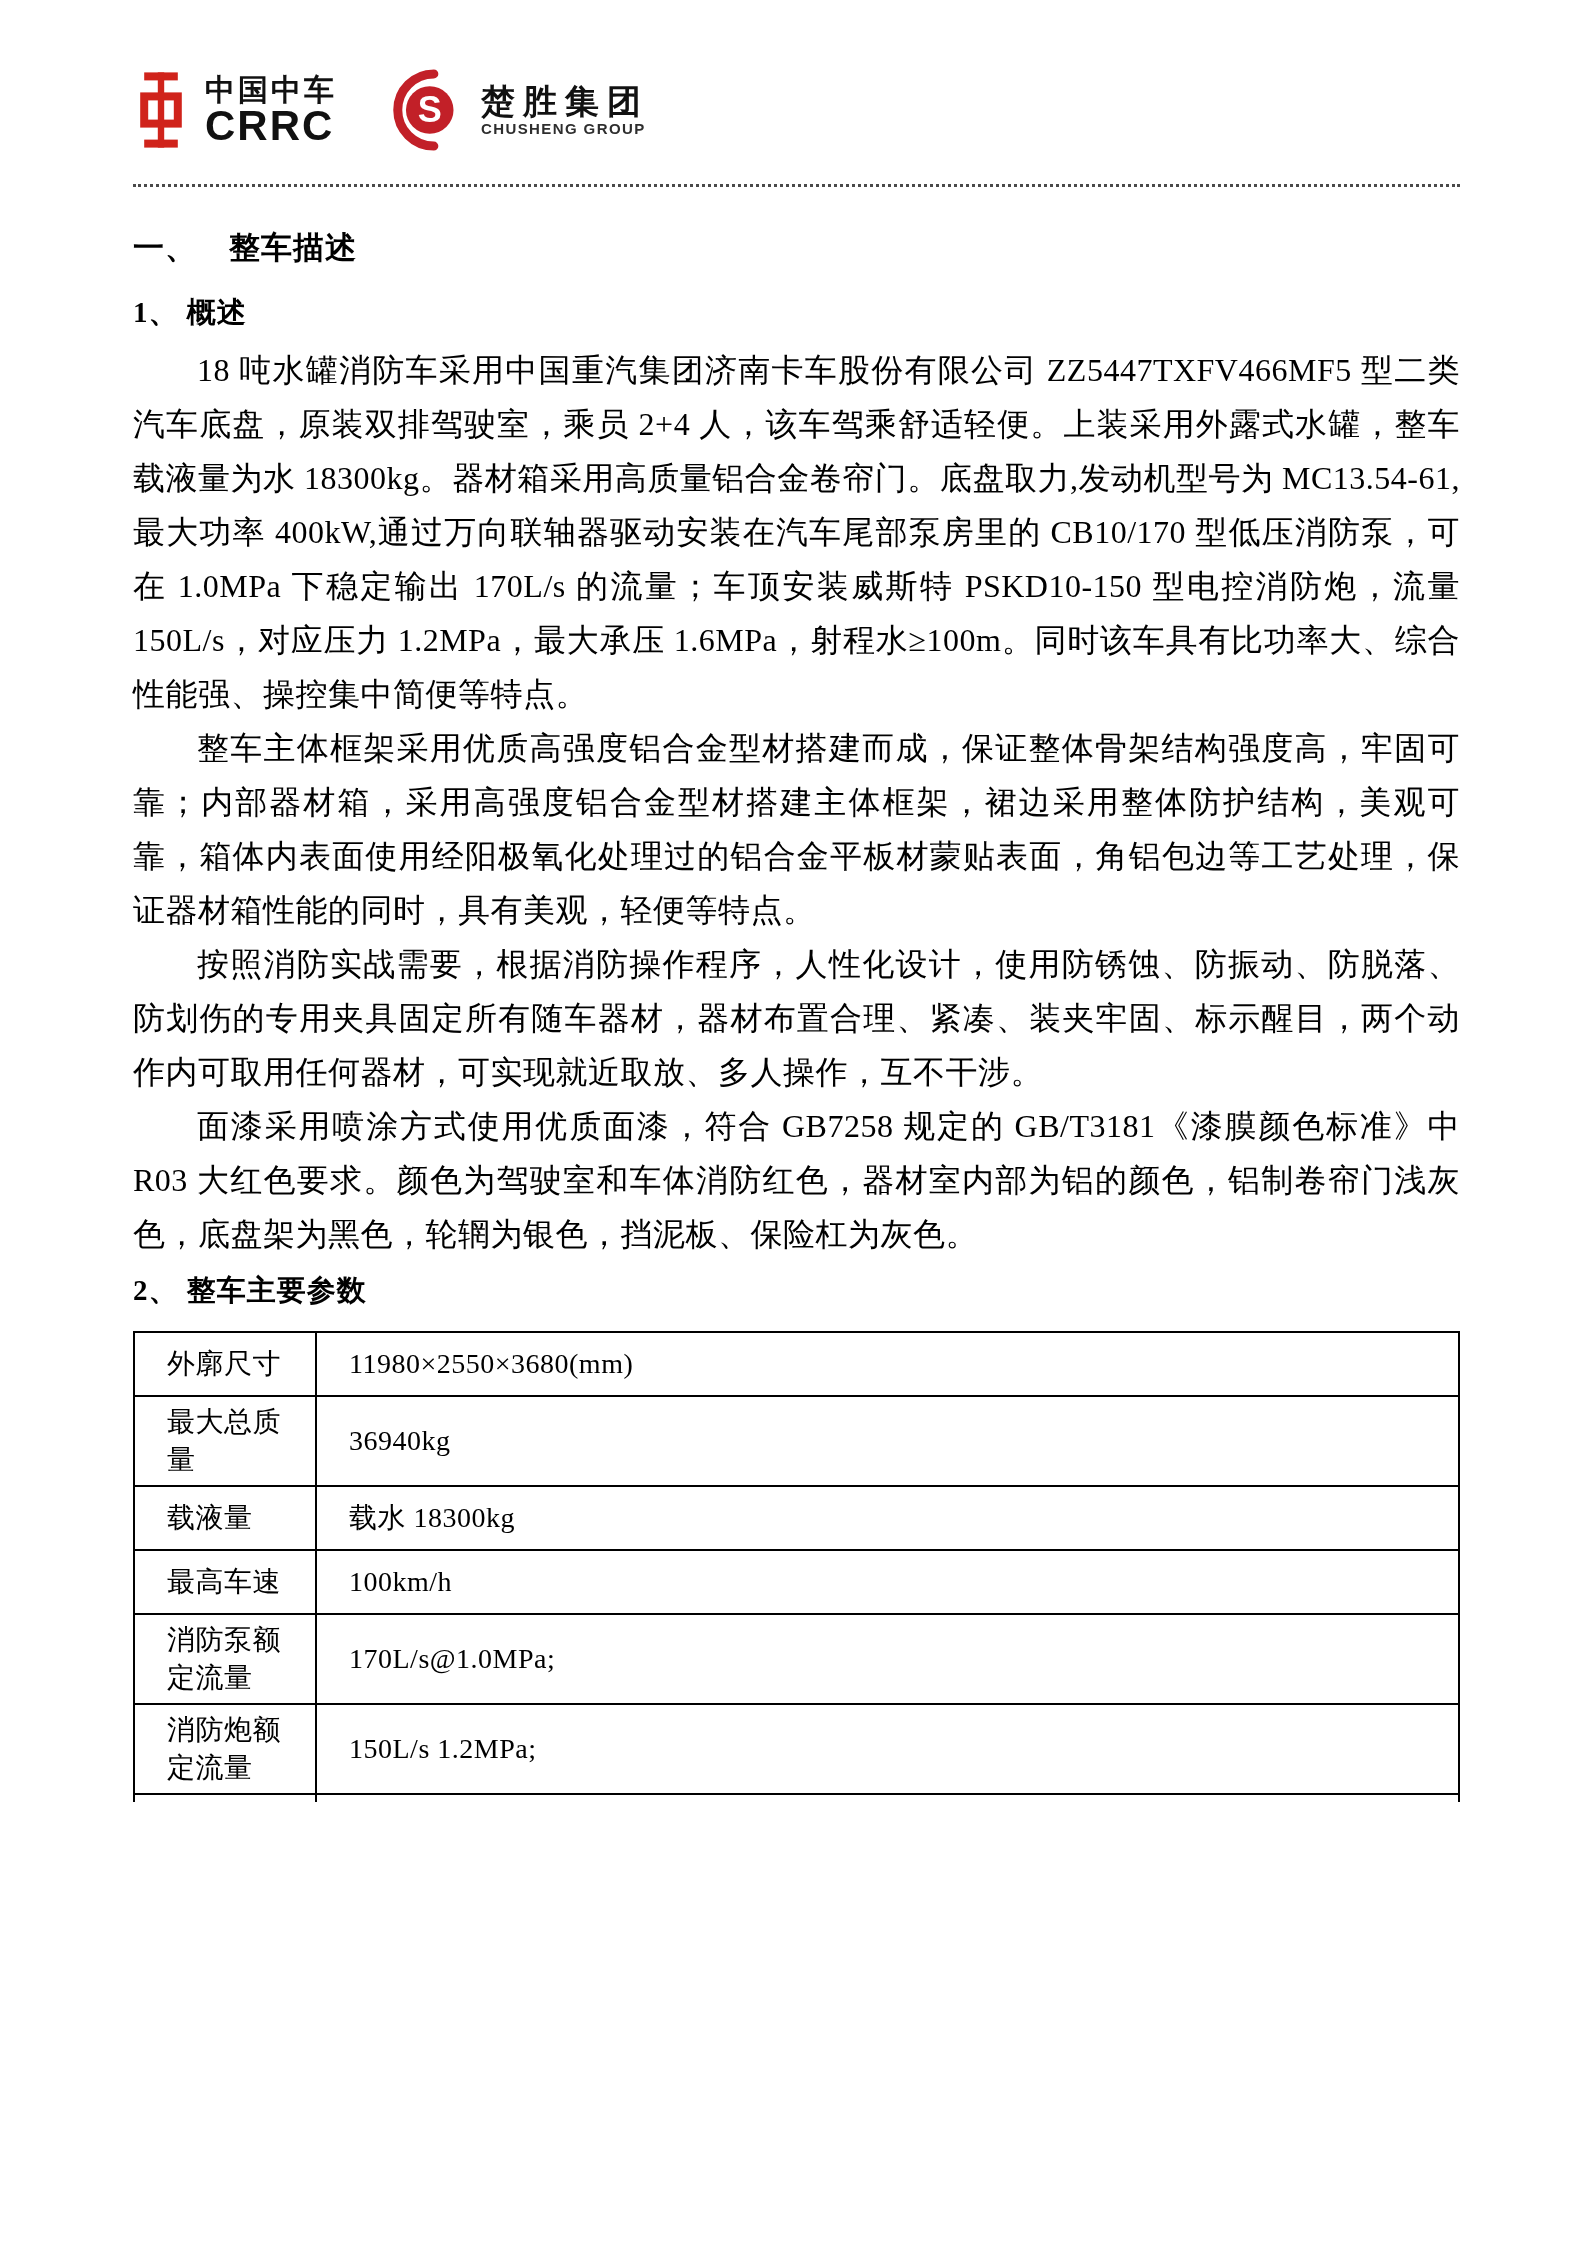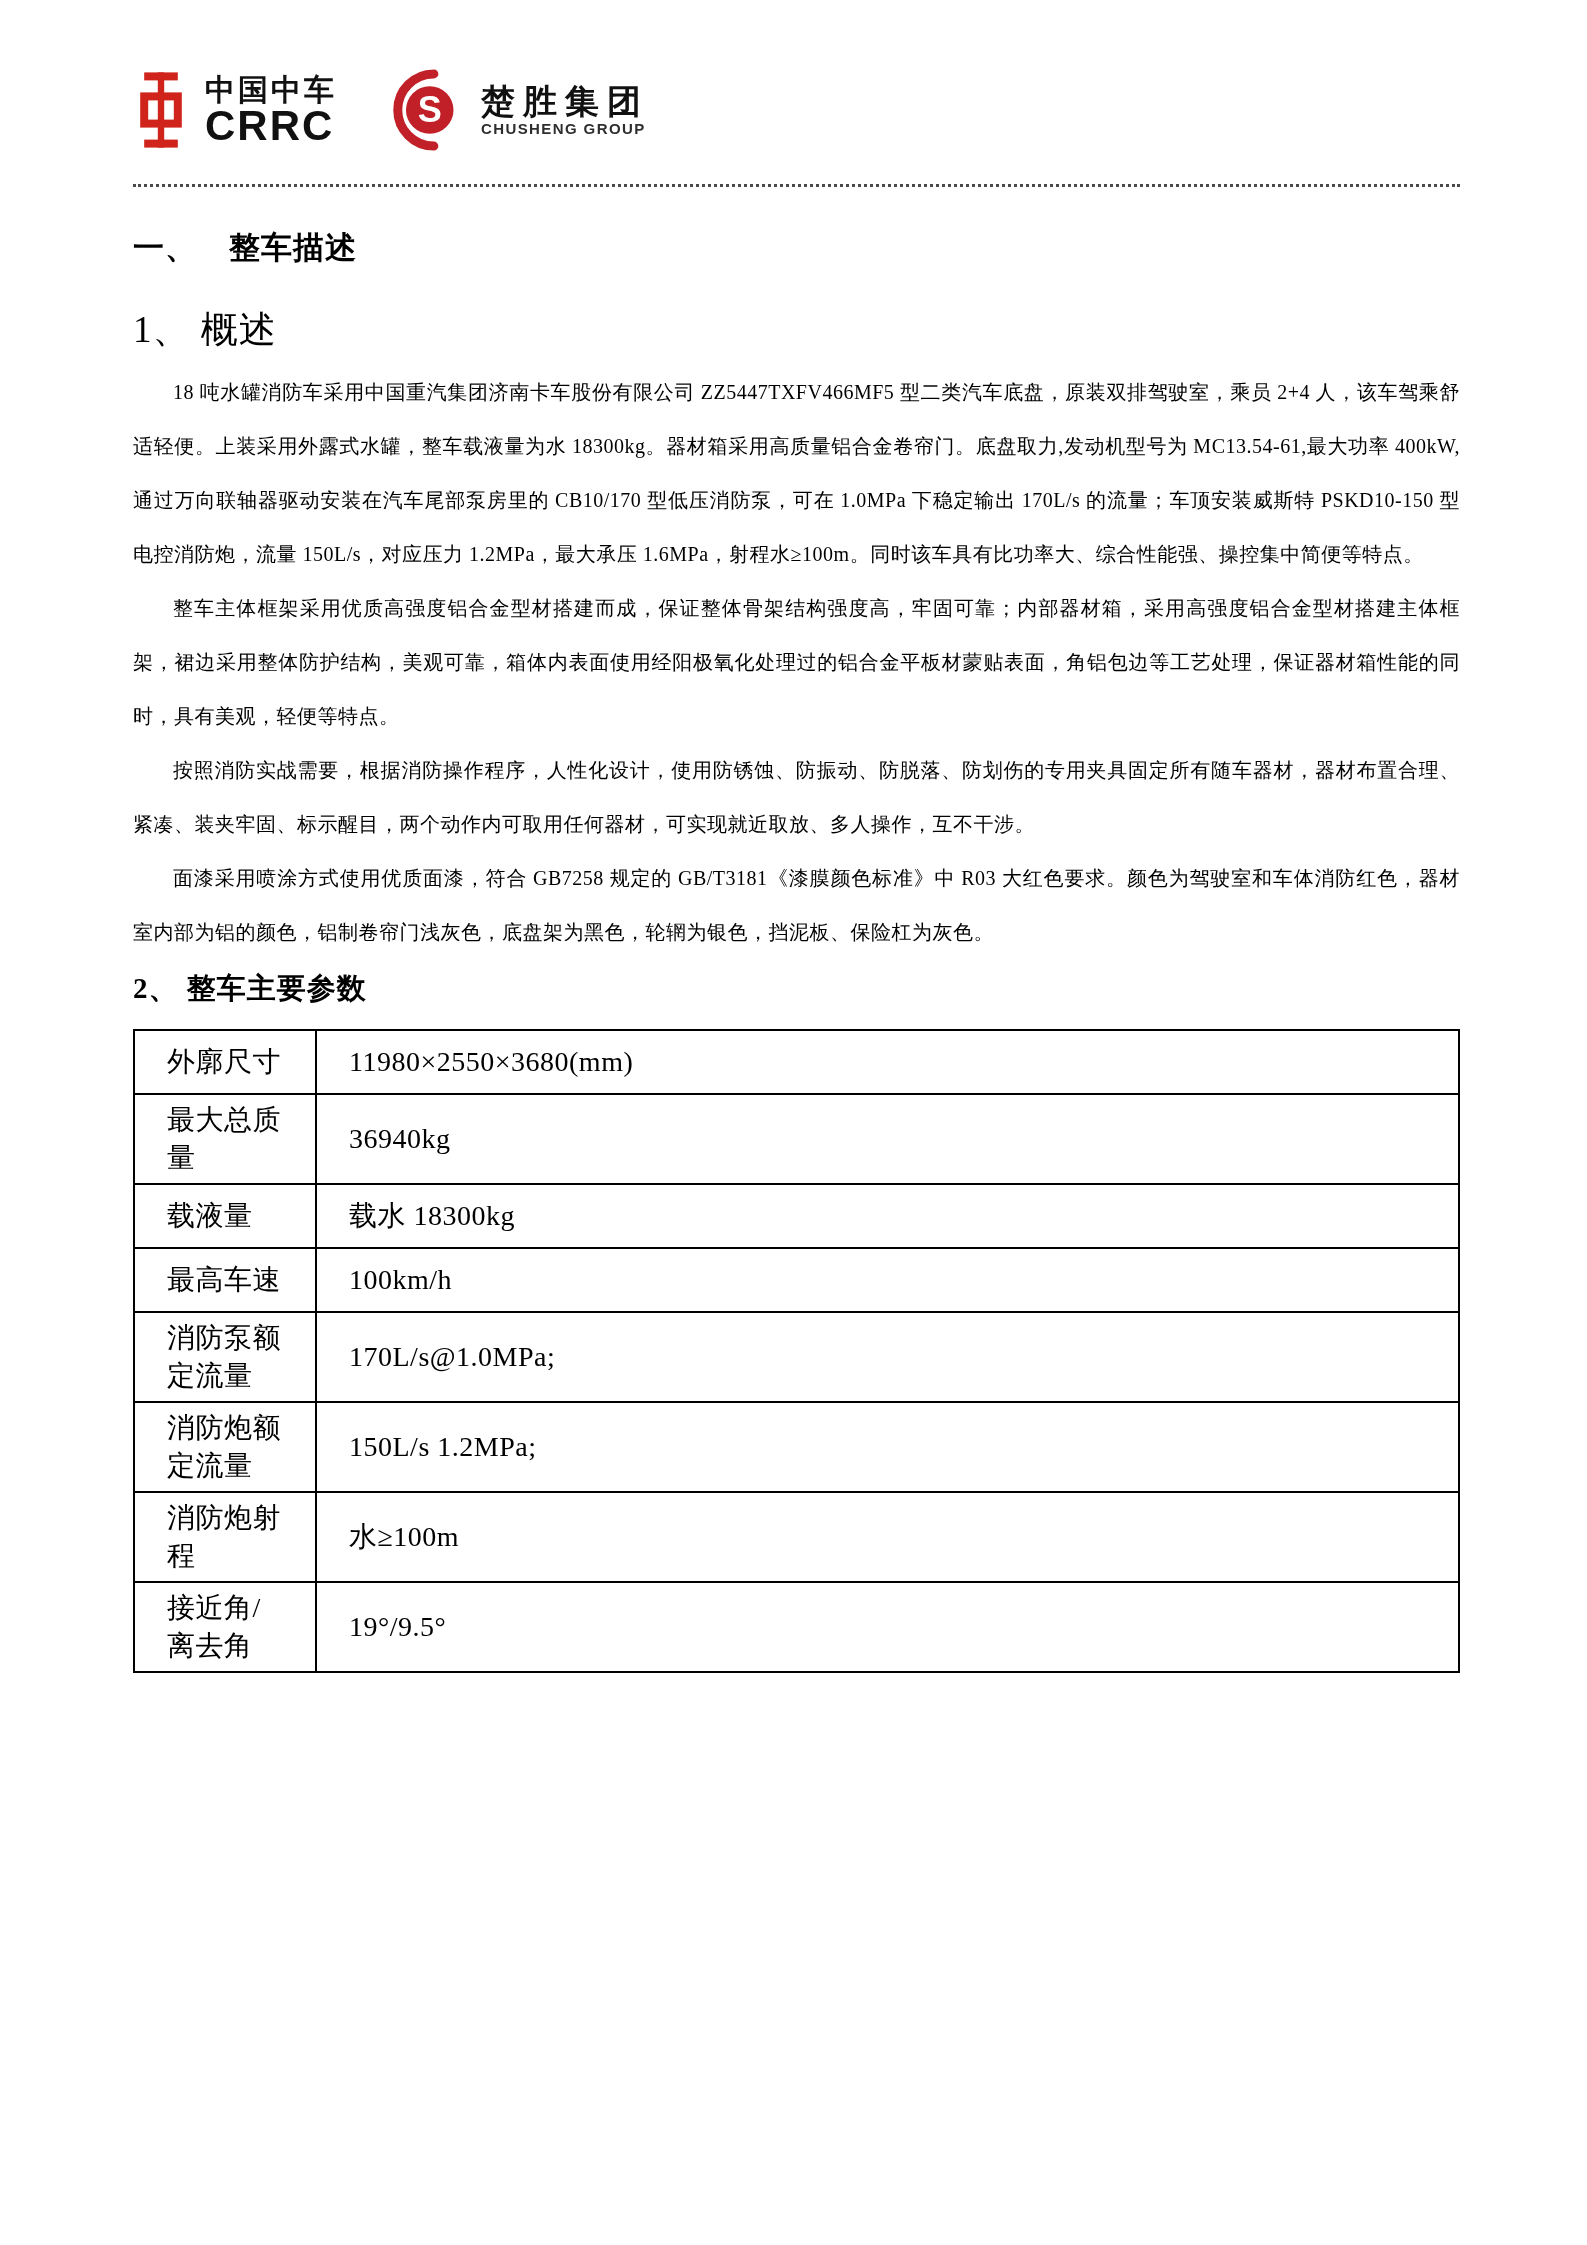--- a/index.html
+++ b/index.html
@@ -21,28 +21,28 @@
   .logo-stack { display: flex; flex-direction: column; justify-content: center; }
   .crrc-cn { font-family: "Liberation Sans", sans-serif; font-weight: bold; font-size: 30px; letter-spacing: 3px; line-height: 1.05; color: #111; }
   .crrc-en { font-family: "Liberation Sans", sans-serif; font-weight: bold; font-size: 42px; letter-spacing: 2px; line-height: 0.95; color: #111; }
   .cs-cn   { font-family: "Liberation Sans", sans-serif; font-weight: bold; font-size: 34px; letter-spacing: 8px; line-height: 1.1; color: #111; }
   .cs-en   { font-family: "Liberation Sans", sans-serif; font-weight: bold; font-size: 15px; letter-spacing: 1.4px; color: #2e2e2e; }
 
   .dotted-rule { margin-top: 34px; border-top: 3px dotted #4a4a4a; height: 0; }
 
   
   .h1  { margin-top: 40px; font-size: 31px; font-weight: bold; letter-spacing: 1px; }
-  .h2  { margin-top: 36px; font-size: 37px; font-weight: normal; letter-spacing: 1px; }
+  .h2  { margin-top: 24px; font-size: 29px; font-weight: bold; letter-spacing: 1px; }
   .h2b { margin-top: 10px; font-size: 29px; font-weight: bold; letter-spacing: 1px; }
 
   
   .body-text { margin-top: 10px; }
   .para {
     margin: 0;
-    font-size: 20px;
+    font-size: 32px;
     line-height: 54px;
     text-align: justify;
     text-indent: 2em;
     letter-spacing: 0.5px;
   }
 
   
   table.params { margin-top: 20px; width: 100%; border-collapse: collapse; }
   table.params td {
     border: 2px solid #000;

